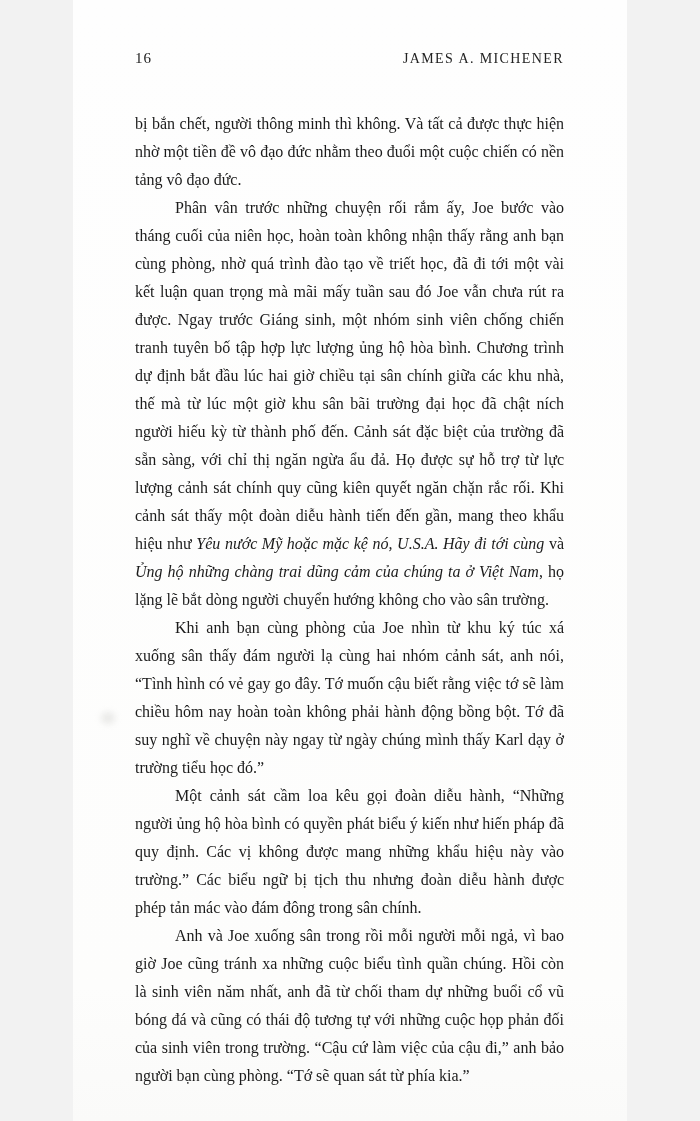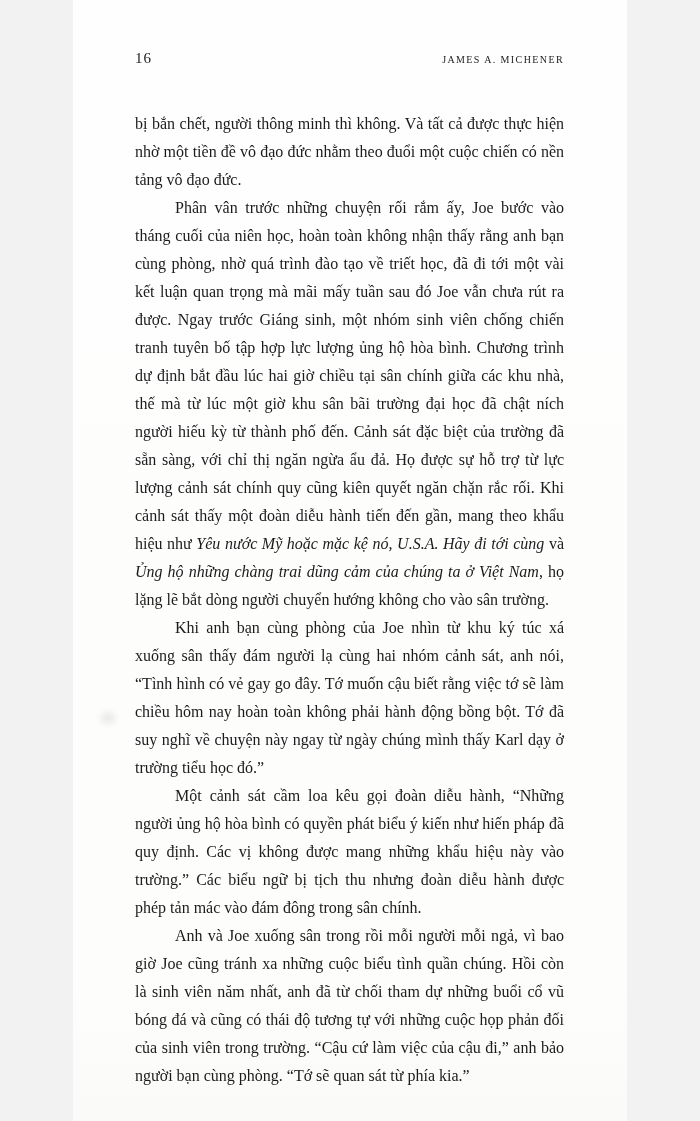--- a/index.html
+++ b/index.html
@@ -25,21 +25,21 @@
     align-items: baseline;
     font-size: 15px;
     color: #222;
   }
   .page-number {
     letter-spacing: 1px;
     font-size: 15px;
   }
   .header-title {
     letter-spacing: 1.4px;
-    font-size: 10px;
+    font-size: 14px;
     font-weight: 500;
   }
   .body-text {
     margin-top: 43px;
     font-size: 16px;
     line-height: 28px;
     text-align: justify;
     text-rendering: optimizeLegibility;
   }
   .body-text p {

